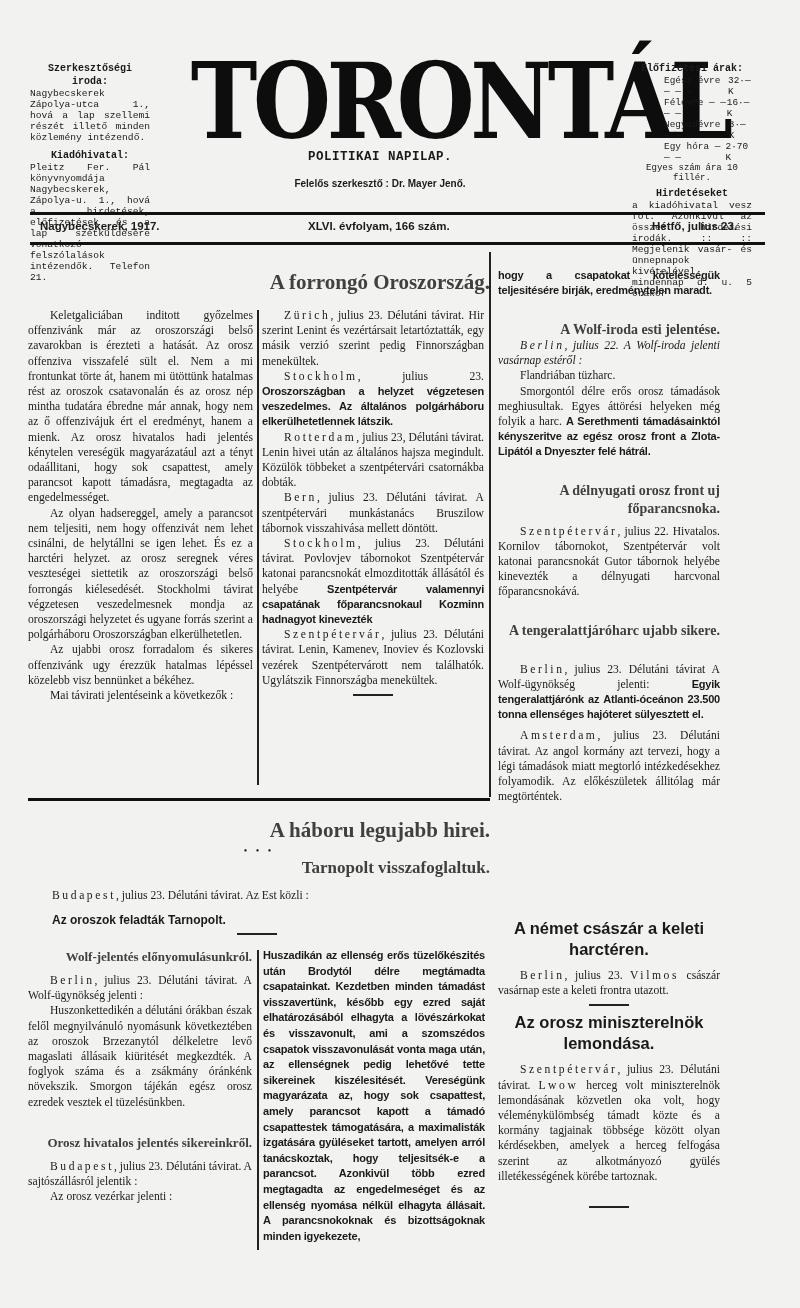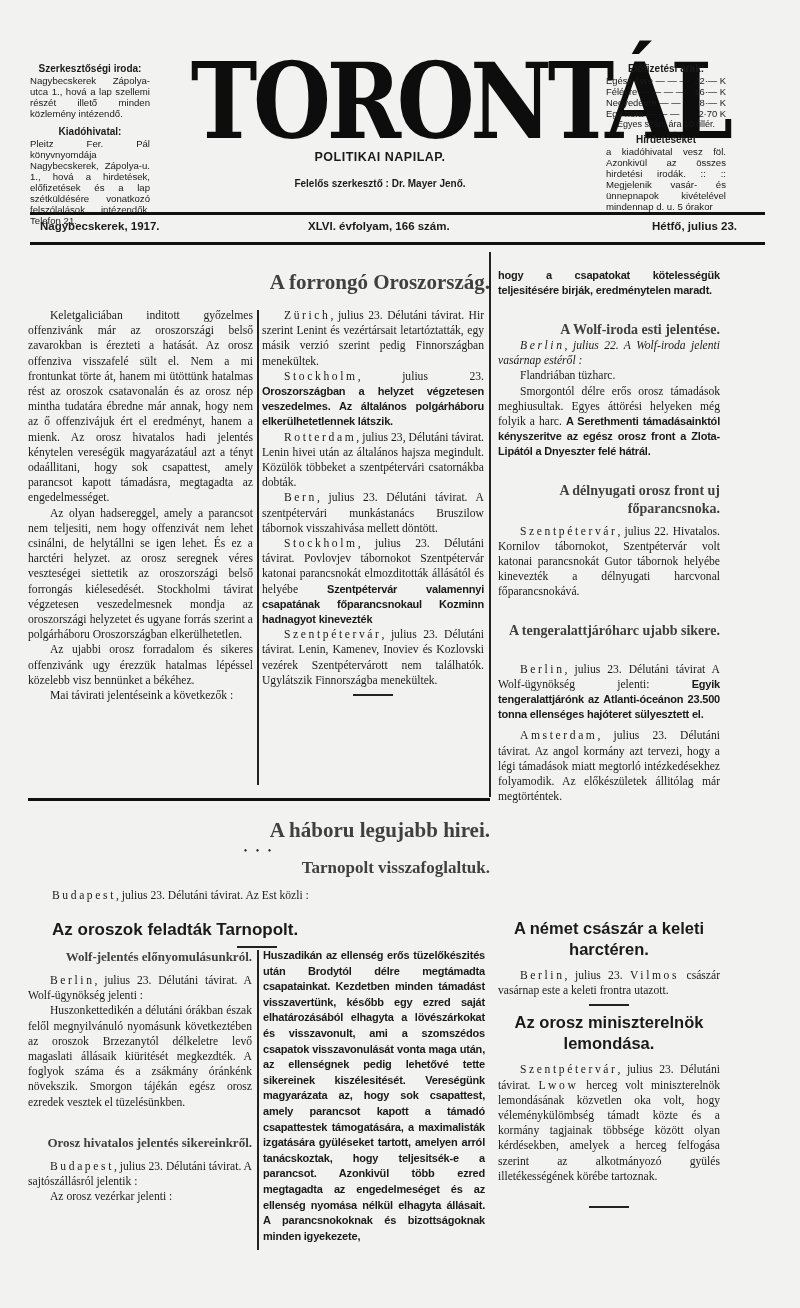--- a/index.html
+++ b/index.html
@@ -1,52 +1,52 @@
 <!DOCTYPE html>
 <html><head>
 <meta charset="utf-8">
 <style>
   * { box-sizing: border-box; margin: 0; padding: 0; }
   html, body { width: 800px; height: 1308px; background: #f2f2f0; overflow: hidden; }
   body { font-family: "Liberation Serif", serif; color: #1a1a1a; position: relative; }
   .page { position: absolute; left: 0; top: 0; width: 800px; height: 1308px; }
   .abs { position: absolute; }
-  .serif { font-family: Liberation Sans, sans-serif; }
+  .serif { font-family: Liberation Mono, monospace; }
   .sans { font-family: "Liberation Sans", "DejaVu Sans", sans-serif; }
   p { font-size: 11.6px; line-height: 15.2px; text-align: justify; }
   p.ind { text-indent: 22px; }
   .sp { letter-spacing: 2.6px; }
   .b { font-family: "Liberation Sans", sans-serif; font-weight: bold; font-size: 11px; letter-spacing: -0.2px; }
   .hd { font-family: Liberation Serif, serif; font-weight: bold; text-align: right; color: #404040; }
   .rule { background: #111; height: 3px; position: absolute; }
   .vline { background: #222; width: 1.5px; position: absolute; }
   .short { width: 40px; height: 2px; background: #222; margin: 6px auto; }
   .side { font-size: 9.6px; line-height: 11px; text-align: justify; }
   .side-h { font-weight: bold; text-align: center; font-size: 10px; line-height: 13px; }
-  .price-row { display: flex; justify-content: space-between; font-size: 9.4px; line-height: 11px; }
+  .price-row { display: flex; justify-content: space-between; font-size: 9.4px; line-height: 11px; margin-left: 32px; }
 </style>
 </head>
 <body>
 
 <div class="page">
 
   <div class="abs serif" style="left:30px; top:62px; width:120px;">
     <div class="side-h">Szerkesztőségi iroda:</div>
     <div class="side">Nagybecskerek Zápolya-utca 1., hová a lap szellemi részét illető minden közlemény intézendő.</div>
     <div class="side-h" style="margin-top:6px;">Kiadóhivatal:</div>
     <div class="side">Pleitz Fer. Pál könyvnyomdája Nagybecskerek, Zápolya-u. 1., hová a hirdetések, előfizetések és a lap szétküldésére vonatkozó felszólalások intézendők. Telefon 21.</div>
   </div>
 
   <div class="abs" style="left:160px; top:52px; width:440px; text-align:center;">
     <div style="font-family:'DejaVu Serif',serif; font-weight:bold; font-size:104px; line-height:100px; letter-spacing:-5px; transform:scaleX(0.86); transform-origin:center; color:#0d0d0d;">TORONTÁL</div>
     <div class="serif" style="font-size:12.5px; font-weight:bold; margin-top:-2px; letter-spacing:0.5px;">POLITIKAI NAPILAP.</div>
     <div class="sans" style="font-size:10px; font-weight:bold; margin-top:14px;">Felelős szerkesztő : Dr. Mayer Jenő.</div>
   </div>
 
-  <div class="abs serif" style="left:606px; top:62px; width:120px;">
+  <div class="abs serif" style="left:632px; top:62px; width:120px;">
     <div class="side-h">Előfizetési árak:</div>
     <div class="price-row">
         <span>Egész évre — — —</span>
         <span>32·— K</span>
       </div>
     <div class="price-row">
         <span>Félévre — — — —</span>
         <span>16·— K</span>
       </div>
     <div class="price-row">
@@ -108,21 +108,21 @@
     <p class="ind" style="margin-top:6px;"><span class="sp">Amsterdam</span><span>, julius 23. Délutáni távirat. Az angol kormány azt tervezi, hogy a légi támadások miatt megtorló intézkedésekhez folyamodik. Az előkészületek állitólag már megtörténtek.</span></p>
   </div>
 
   <div class="rule" style="left:28px; top:798px; width:462px;"></div>
 
   <div class="abs hd" style="left:28px; top:818px; width:462px; font-size:21px;">A háboru legujabb hirei.</div>
   <div class="abs" style="left:28px; top:845px; width:462px; text-align:center; font-size:10px; letter-spacing:3px;">• • •</div>
   <div class="abs hd" style="left:28px; top:858px; width:462px; font-size:17px;">Tarnopolt visszafoglaltuk.</div>
   <div class="abs" style="left:52px; top:888px; width:430px;">
     <p><span class="sp">Budapest</span><span>, julius 23. Délutáni távirat. Az Est közli :</span></p>
-    <div class="sans" style="font-weight:bold; font-size:17px; margin-top:17px;">Az oroszok feladták Tarnopolt.</div>
+    <div class="sans" style="font-weight:bold; font-size:12px; margin-top:10px;">Az oroszok feladták Tarnopolt.</div>
     <div class="short" style="margin:6px 0 0 185px;"></div>
   </div>
 
   <div class="abs" style="left:28px; top:948px; width:224px;">
     <div class="hd" style="font-size:13px; line-height:17px;">Wolf-jelentés előnyomulásunkról.</div>
     <p class="ind" style="margin-top:8px;"><span class="sp">Berlin</span><span>, julius 23. Délutáni távirat. A Wolf-ügynökség jelenti :</span></p>
     <p class="ind">Huszonkettedikén a délutáni órákban észak felől megnyilvánuló nyomásunk következtében az oroszok Brzezanytól délkeletre levő magaslati állásaik kiüritését megkezdték. A foglyok száma és a zsákmány óránkénk növekszik. Smorgon tájékán egész orosz ezredek vesztek el tüzelésünkben.</p>
 
     <div class="hd" style="font-size:13px; line-height:17px; margin-top:24px;">Orosz hivatalos jelentés sikereinkről.</div>
     <p class="ind" style="margin-top:8px;"><span class="sp">Budapest</span><span>, julius 23. Délutáni távirat. A sajtószállásról jelentik :</span></p>

